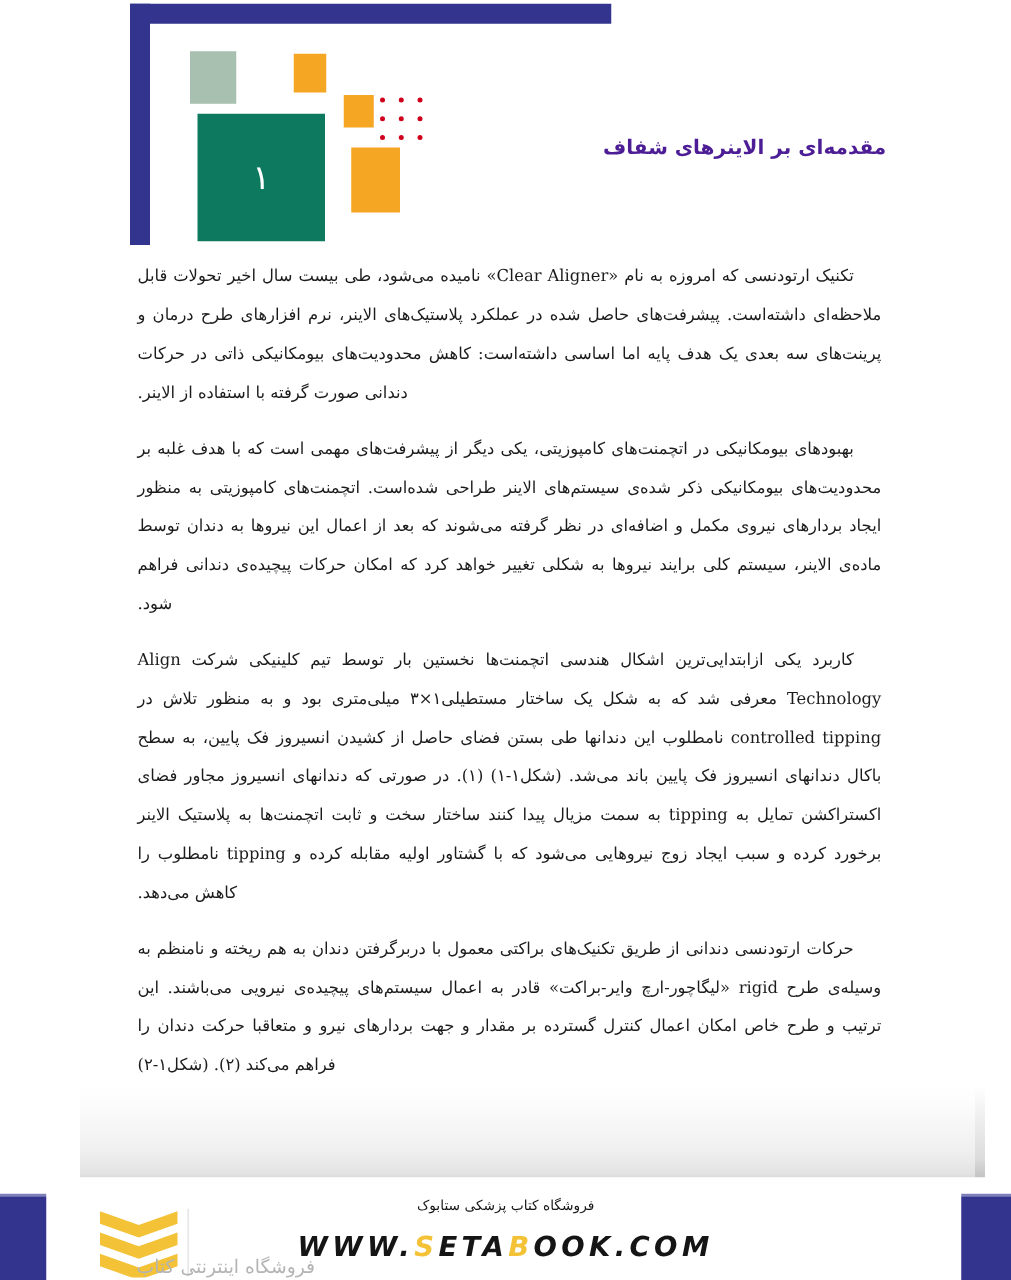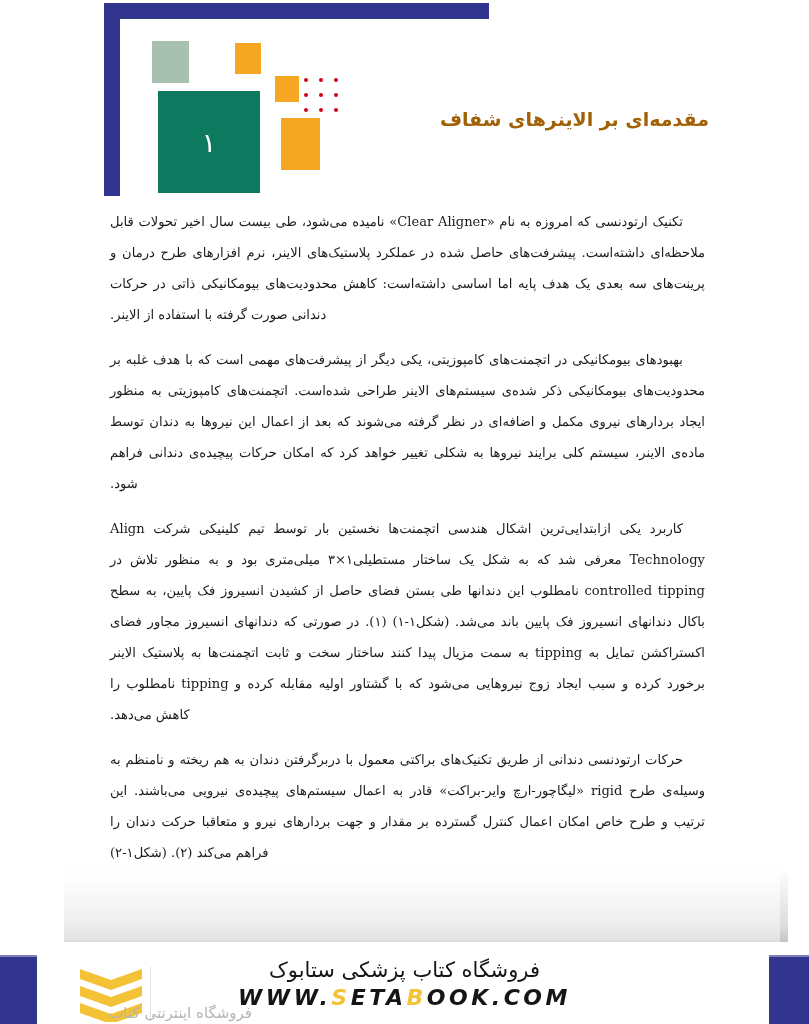--- a/index.html
+++ b/index.html
@@ -105,23 +105,23 @@
     width: 4px; height: 4px;
     border-radius: 50%;
     background: #d0021b;
   }
 
   
   .page-title {
     position: absolute;
     right: 100px;
     top: 108px;
-    font-size: 19px;
+    font-size: 16px;
     font-weight: bold;
-    color: #a16207;
+    color: #4c1d95;
     letter-spacing: 0;
     direction: rtl;
     text-align: center;
     white-space: nowrap;
   }
 
   
   .content {
     position: absolute;
     right: 104px;
@@ -234,23 +234,23 @@
 
   
   .site {
     position: absolute;
     left: 0; right: 0; top: 16px;
     text-align: center;
   }
   .site-fa {
     direction: rtl;
     font-family: "DejaVu Sans", "Liberation Sans", sans-serif;
-    font-size: 21px;
+    font-size: 11px;
     color: #151515;
-    margin-bottom: 3px;
+    margin-bottom: 15px;
   }
   .site-url {
     font-family: "DejaVu Sans", "Liberation Sans", sans-serif;
     font-size: 22px;
     font-weight: bold;
     letter-spacing: 3.5px;
     color: #151515;
     direction: ltr;
     font-style: italic;
   }

